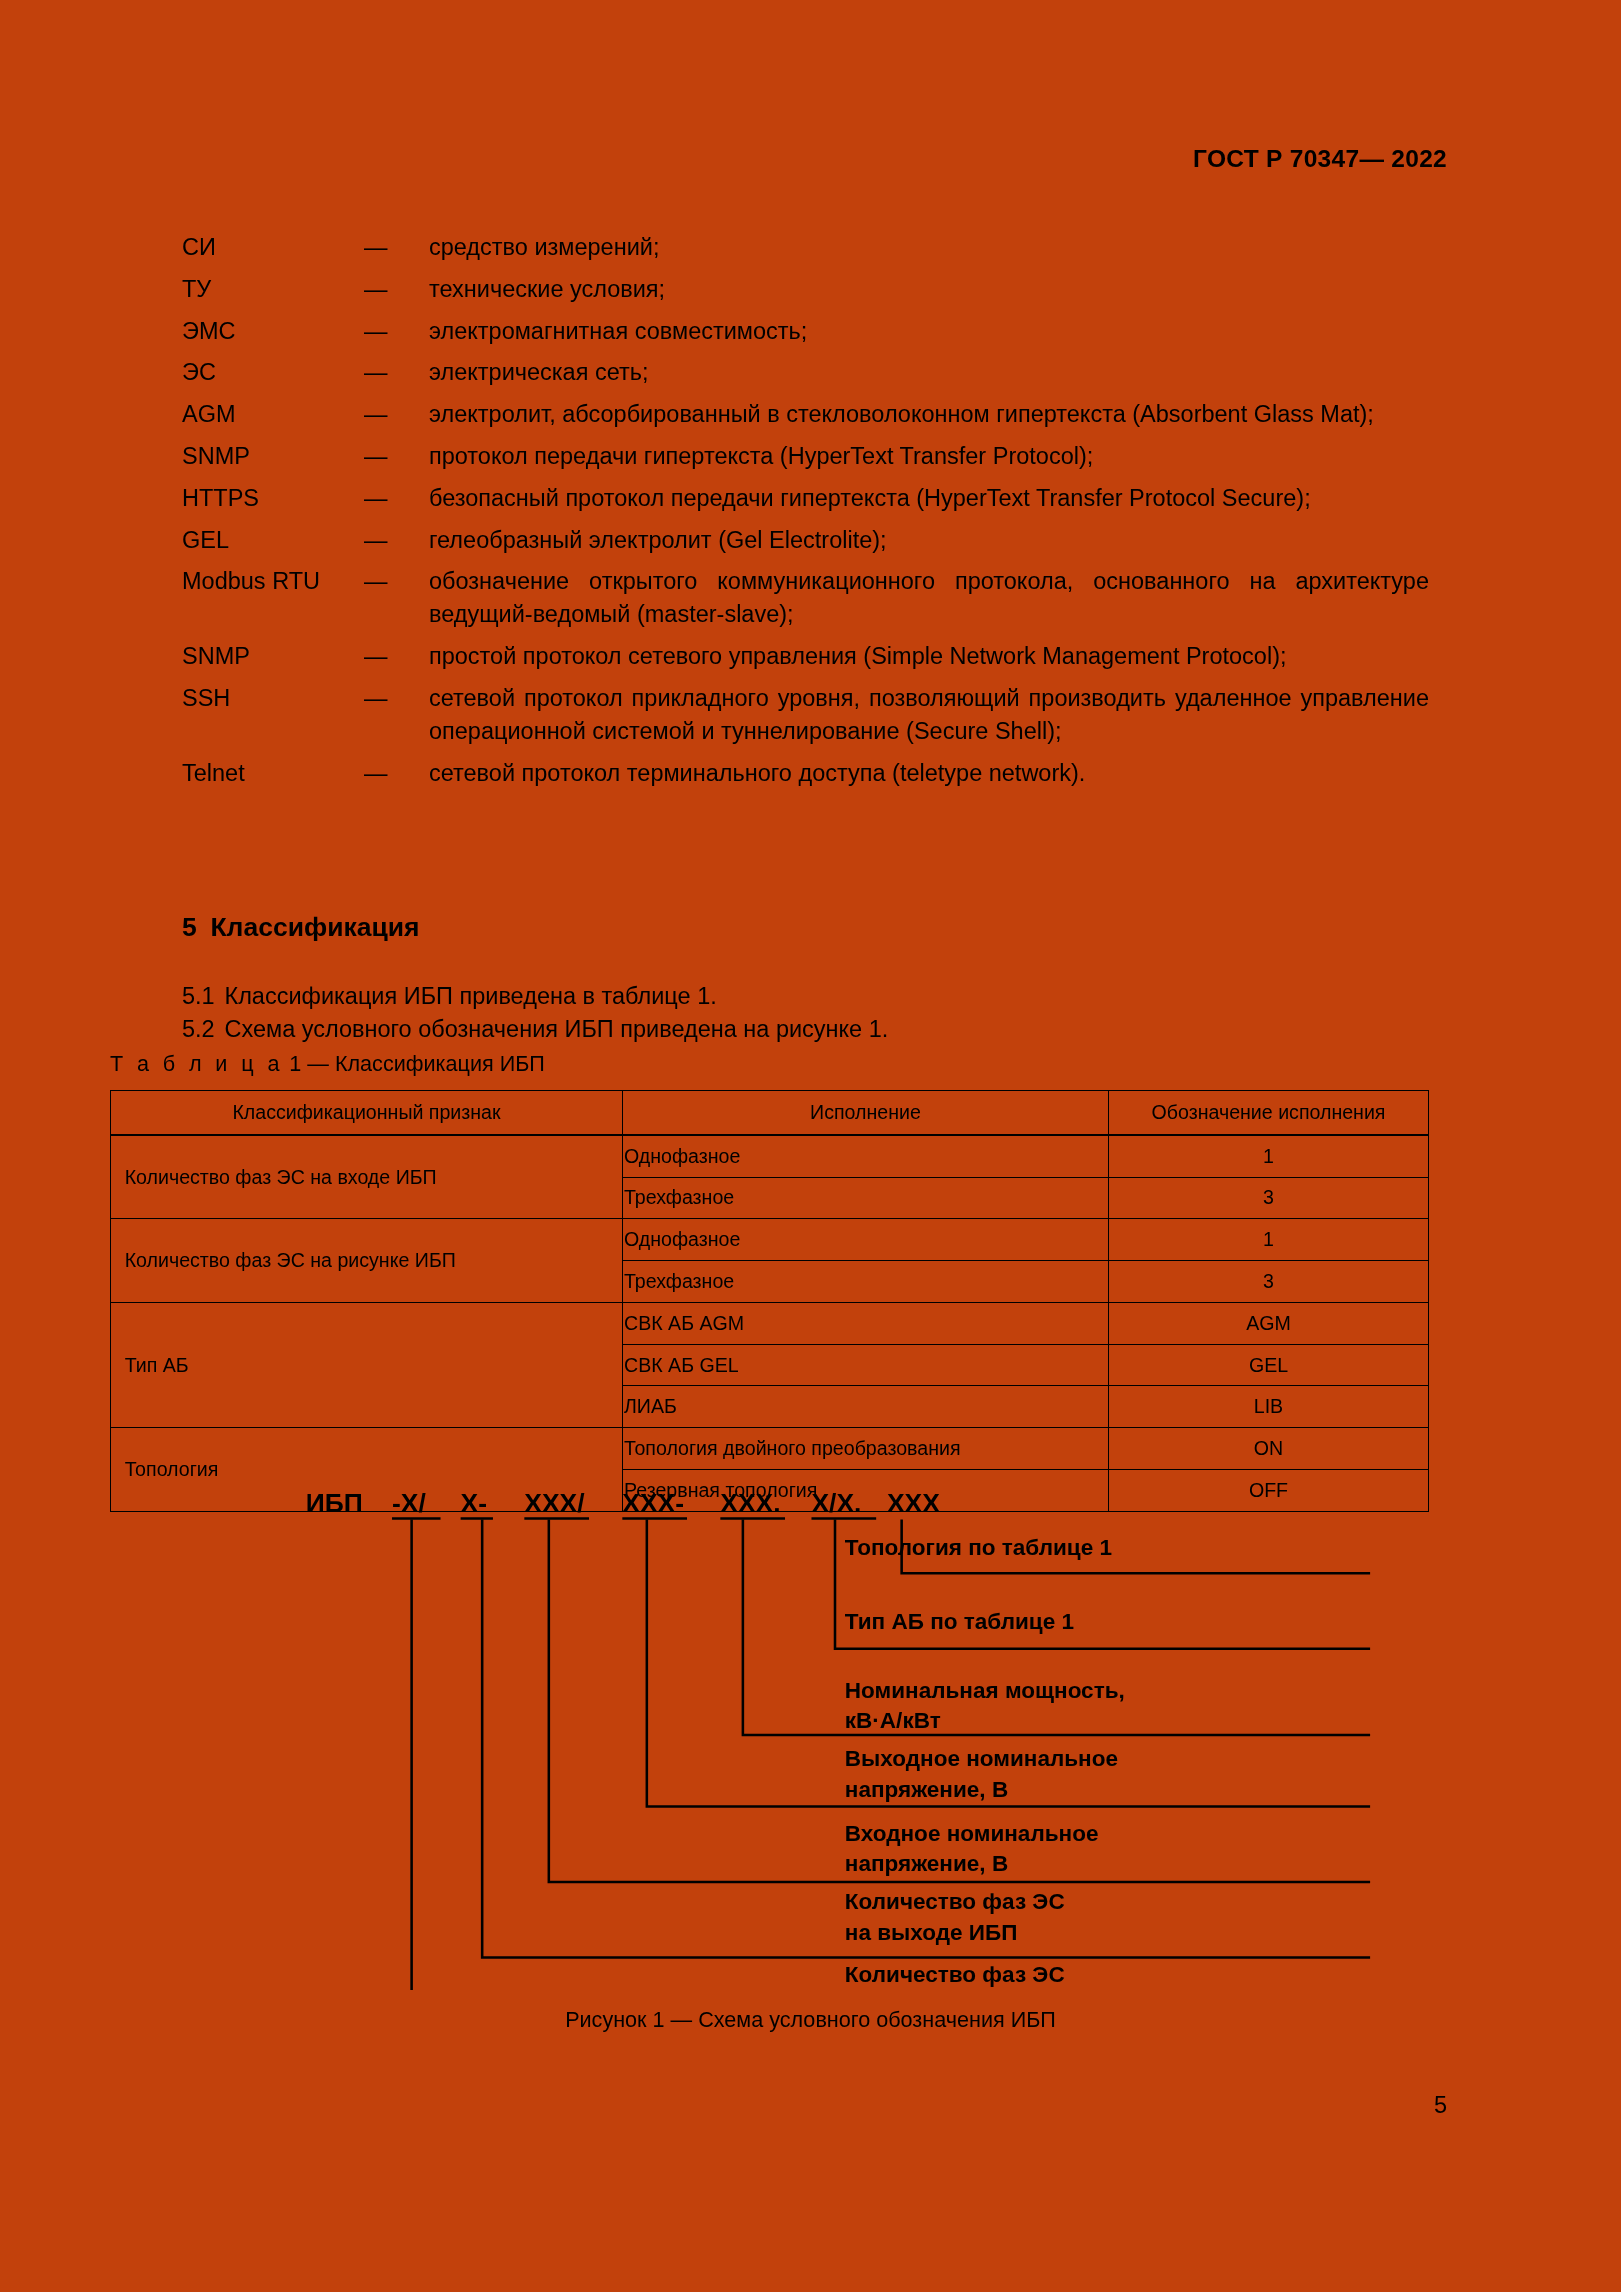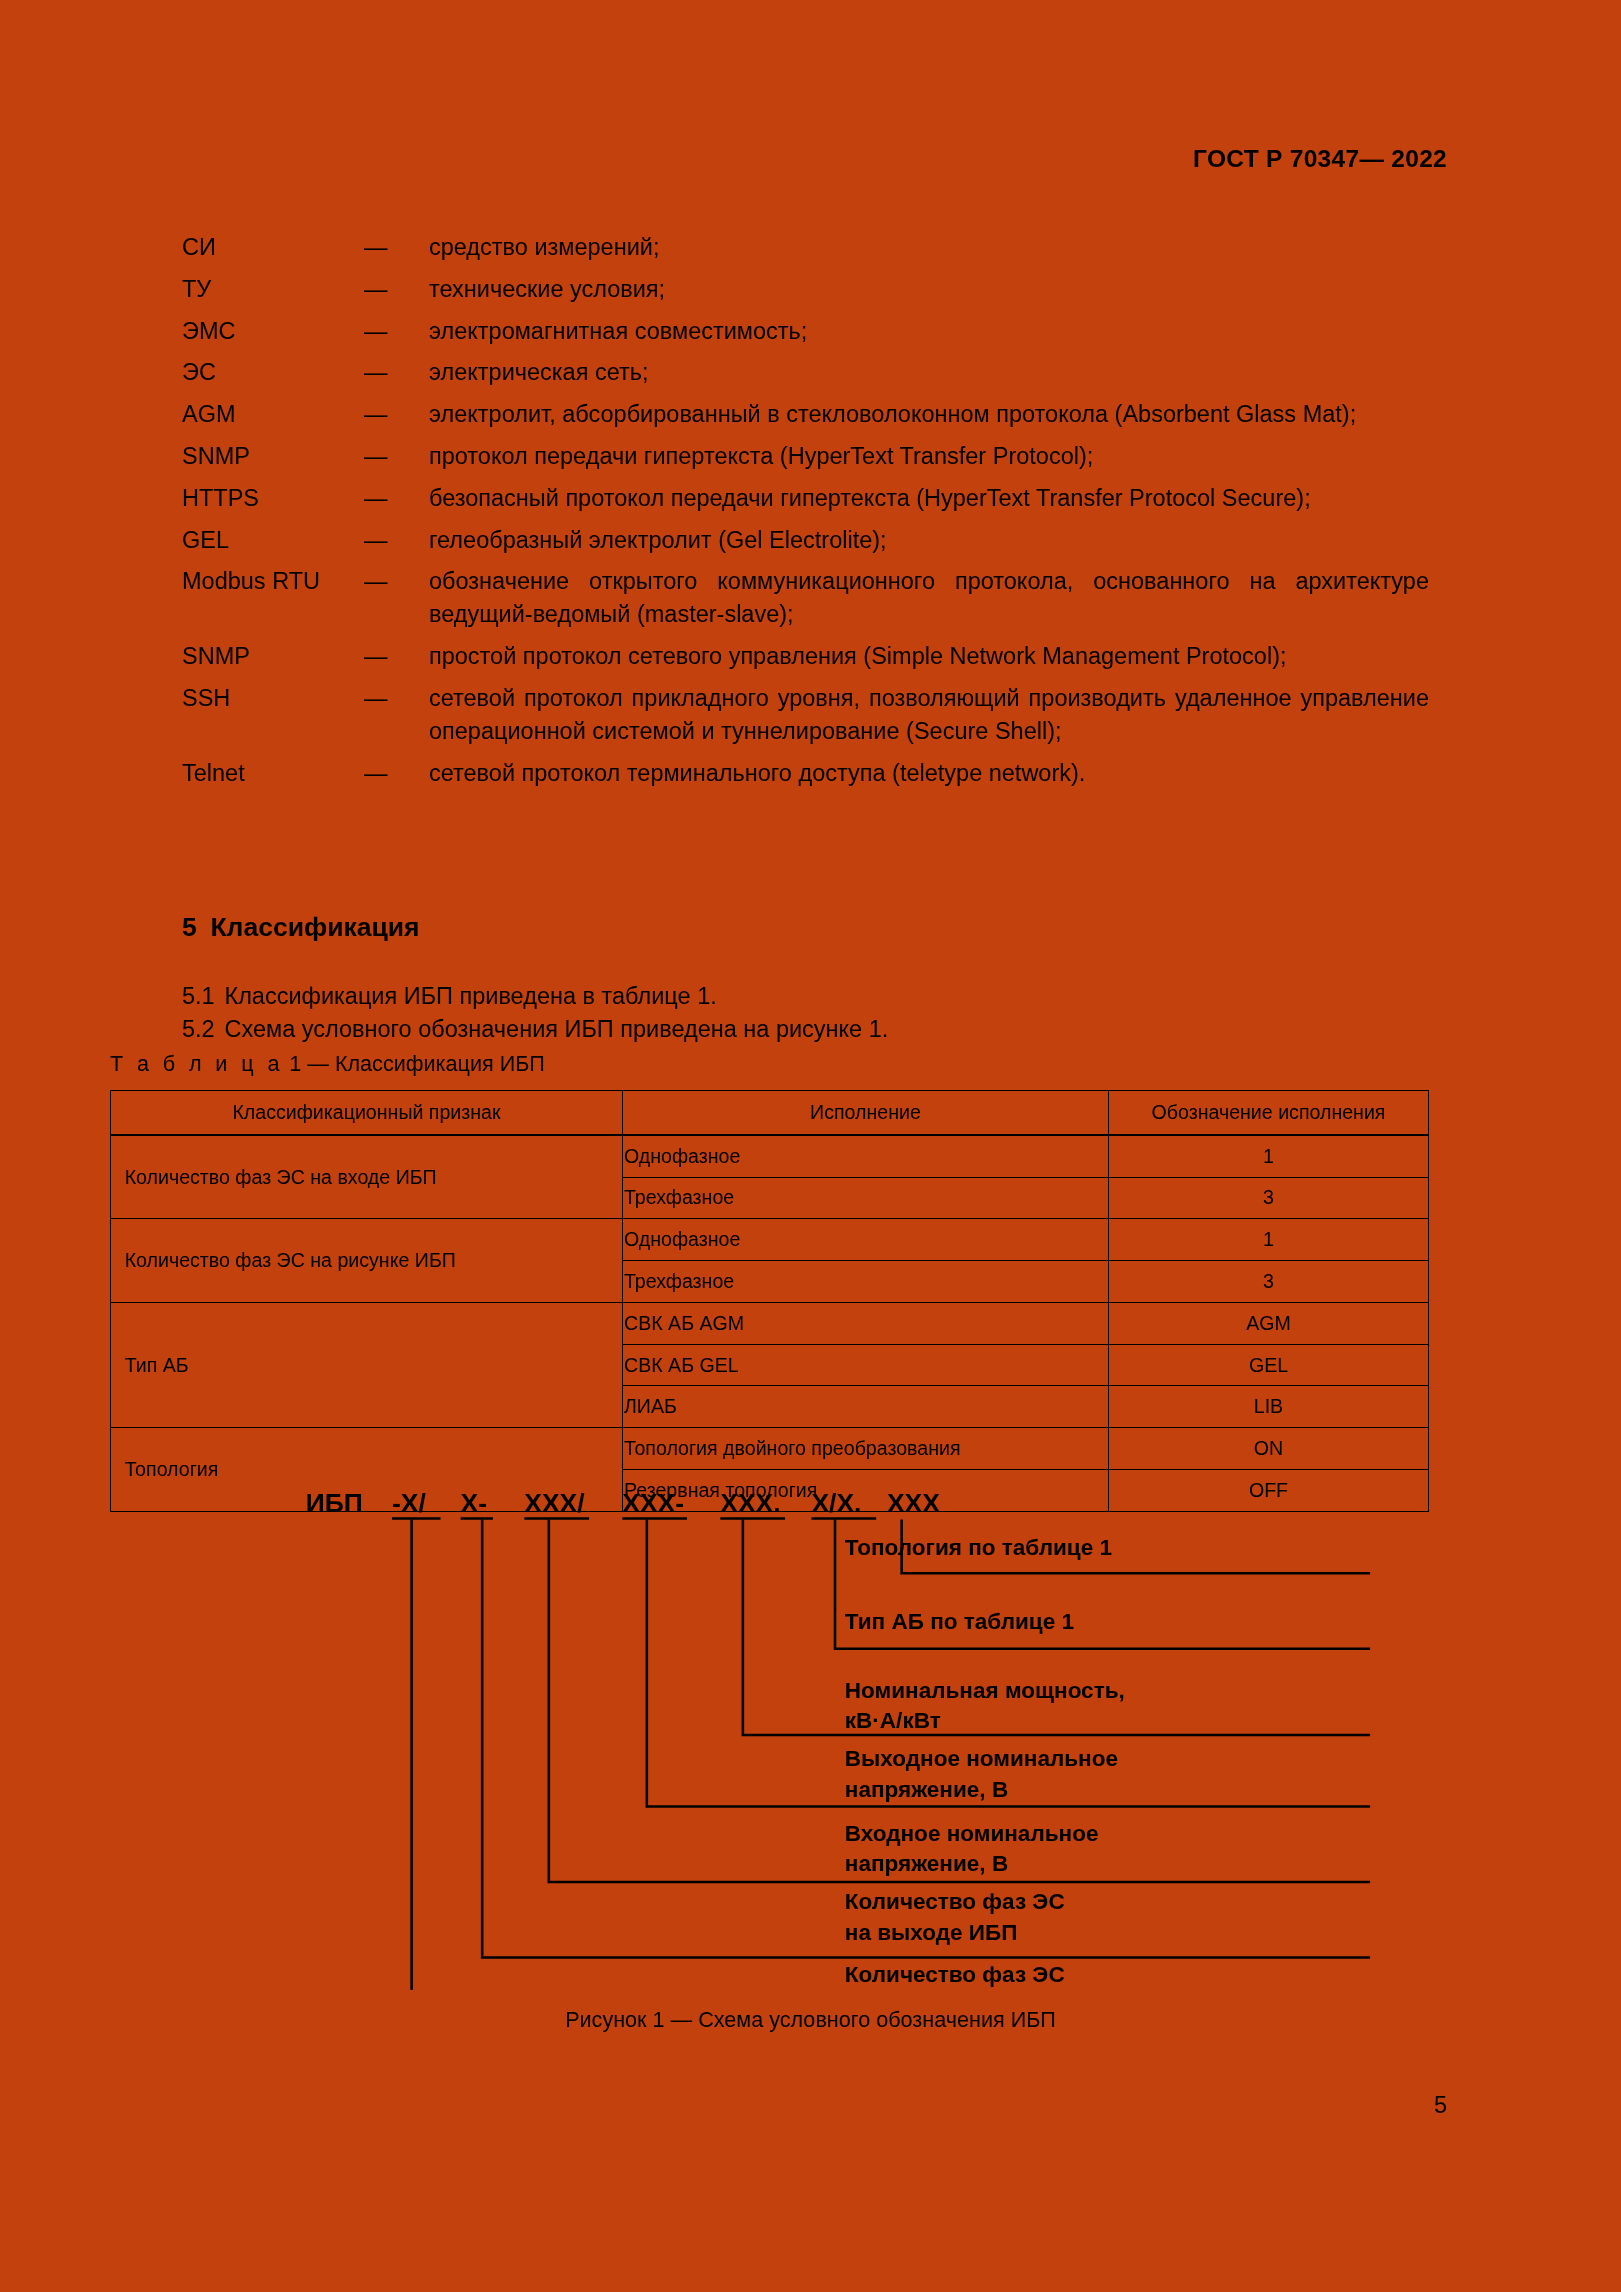--- a/index.html
+++ b/index.html
@@ -196,21 +196,21 @@
         <div class="abbr-def">электромагнитная совместимость;</div>
       </div>
       <div class="abbr-row">
         <div class="abbr-term">ЭС</div>
         <div class="abbr-dash">—</div>
         <div class="abbr-def">электрическая сеть;</div>
       </div>
       <div class="abbr-row">
         <div class="abbr-term">AGM</div>
         <div class="abbr-dash">—</div>
-        <div class="abbr-def">электролит, абсорбированный в стекловолоконном протокола (Absorbent Glass Mat);</div>
+        <div class="abbr-def">электролит, абсорбированный в стекловолоконном гипертекста (Absorbent Glass Mat);</div>
       </div>
       <div class="abbr-row">
         <div class="abbr-term">SNMP</div>
         <div class="abbr-dash">—</div>
         <div class="abbr-def">протокол передачи гипертекста (HyperText Transfer Protocol);</div>
       </div>
       <div class="abbr-row">
         <div class="abbr-term">HTTPS</div>
         <div class="abbr-dash">—</div>
         <div class="abbr-def">безопасный протокол передачи гипертекста (HyperText Transfer Protocol Secure);</div>

